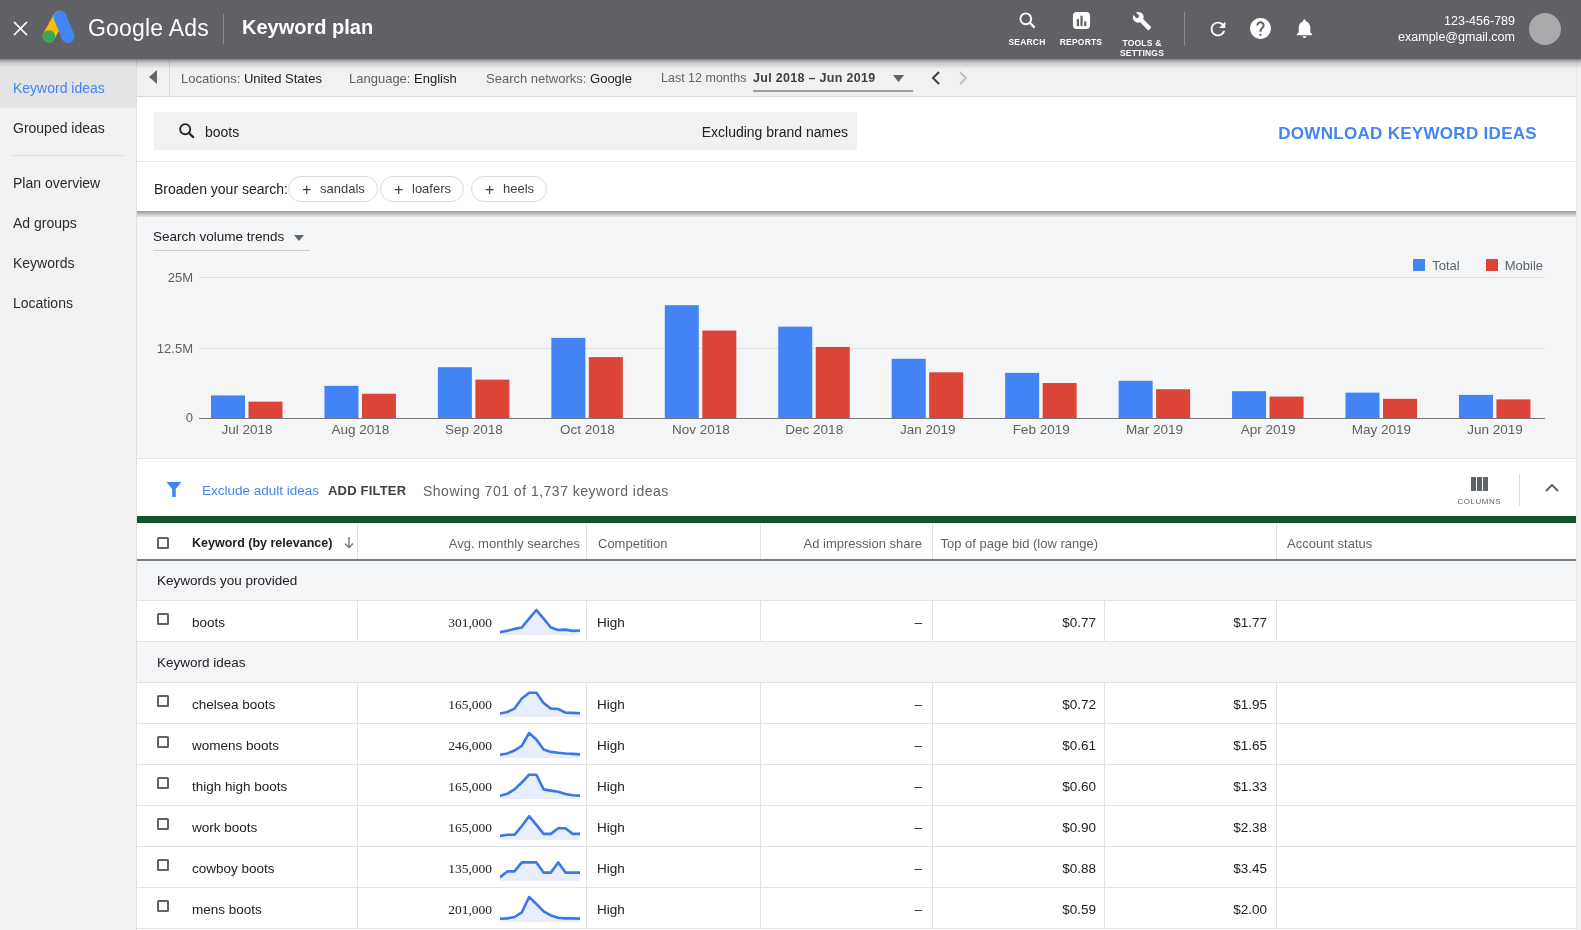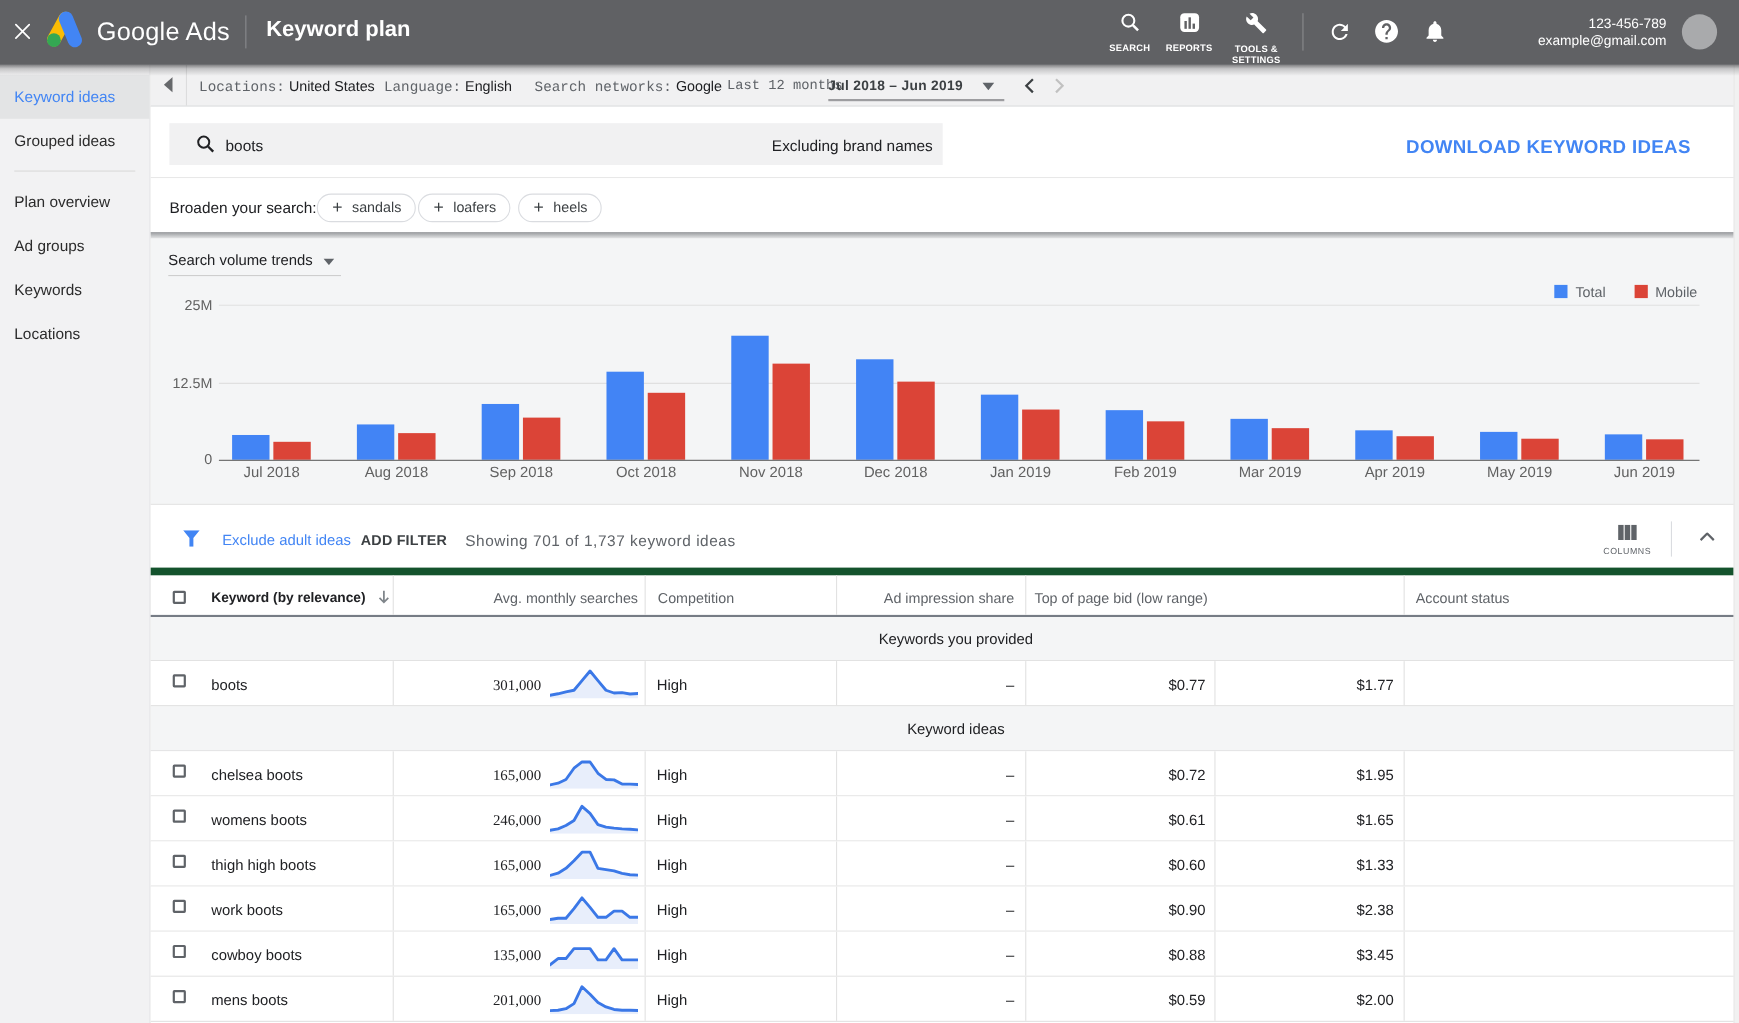--- a/index.html
+++ b/index.html
@@ -19,21 +19,21 @@
 
 .topshadow { position:absolute; left:0; top:59px; width:1581px; height:10px; background:linear-gradient(rgba(40,40,43,0.55), rgba(40,40,43,0.22) 35%, rgba(40,40,43,0.0) 100%); z-index:4; pointer-events:none; }
 
 .sidebar { position:absolute; left:0; top:59px; width:137px; height:871px; background:#f2f2f3; border-right:1px solid #dfdfe0; }
 .side-item { padding:0 0 0 13px; height:40px; line-height:40px; font-size:14px; color:#2b2b2b; }
 .side-item.sel { background:#e3e4e5; color:#4285f4; }
 .side-sep { border-top:1px solid #d9d9da; margin:7px 13px 7px 13px; }
 
 .content { position:absolute; left:137px; top:56px; width:1444px; height:874px; background:#fff; }
 .toolbar2 { position:absolute; left:0; top:3px; width:1444px; height:38px; background:#f1f1f2; border-bottom:1px solid #d8d9da; font-size:13px; color:#202124; }
-.toolbar2 .grey { color:#5f6368;font-family:Liberation Mono, monospace; }
+.toolbar2 .grey { color:#5f6368; }
 .t2 { position:absolute; top:12px; }
 .backcell { position:absolute; left:32px; top:0; width:1px; height:37px; background:#dcdcdd; }
 .dateline { position:absolute; left:616px; top:31px; width:160px; height:1.5px; background:#9d9da0; }
 
 .searchrow { position:absolute; left:0; top:41px; width:1444px; height:65px; border-bottom:1px solid #e6e6e6; background:#fff; }
 .searchbox { position:absolute; left:17px; top:15px; width:703px; height:38px; background:#f1f1f2; font-size:14px; color:#202124; }
 .searchbox .q { position:absolute; left:51px; top:12px; }
 .searchbox .excl { position:absolute; right:9px; top:12px; }
 .dl-link { position:absolute; right:44px; top:27px; font-size:17px; letter-spacing:0.3px; color:#4285f4; font-weight:bold; }
 
@@ -47,21 +47,21 @@
 .cs-title { position:absolute; left:16px; top:12px; display:inline-block; font-size:13.5px; color:#202124; border-bottom:1px solid #cecece; padding:0 6px 6px 0; }
 .legend { position:absolute; right:38px; top:41px; font-size:13px; color:#5f6368; }
 .legend .sq { display:inline-block; width:12px; height:12px; margin:0 7px 0 26px; vertical-align:-1px; }
 
 .filterrow { position:absolute; left:0; top:403px; width:1444px; height:57px; background:#fff; font-size:14px; }
 
 .tbl { position:absolute; left:0; top:460px; width:1444px; }
 .thead { position:absolute; left:0; top:0; width:1444px; height:45px; border-top:7px solid #14532d; border-bottom:2px solid #767c85; font-size:13px; color:#5f6368; }
 .cell { position:absolute; top:0; height:100%; }
 .vline { border-left:1px solid #e2e2e2; }
-.sechead { width:1444px; height:40px; background:#f4f5f6; border-bottom:1px solid #e2e2e2; font-size:13.5px; color:#202124; line-height:40px; padding-left:20px;text-align:center; }
+.sechead { width:1444px; height:40px; background:#f4f5f6; border-bottom:1px solid #e2e2e2; font-size:13.5px; color:#202124; line-height:40px; padding-left:20px; }
 .sechead2 { height:41px; line-height:41px; }
 .row { position:relative; width:1444px; height:41px; background:#fff; border-bottom:1px solid #e2e2e2; font-size:13.5px; color:#202124; }
 .cb { position:absolute; left:20px; top:12px; width:12px; height:12px; border:2px solid #5f6368; border-radius:1.5px; background:#fff; }
 .kw { position:absolute; left:55px; top:14px; }
 .num { position:absolute; left:220px; width:135px; top:14px; text-align:right;font-family:Liberation Serif, serif; }
 .spark { position:absolute; left:363px; top:7px; }
 .comp { position:absolute; left:460px; top:14px; }
 .dash { position:absolute; left:623px; width:162px; top:14px; text-align:right; }
 .bid1 { position:absolute; left:795px; width:164px; top:14px; text-align:right; }
 .bid2 { position:absolute; left:967px; width:163px; top:14px; text-align:right; }

